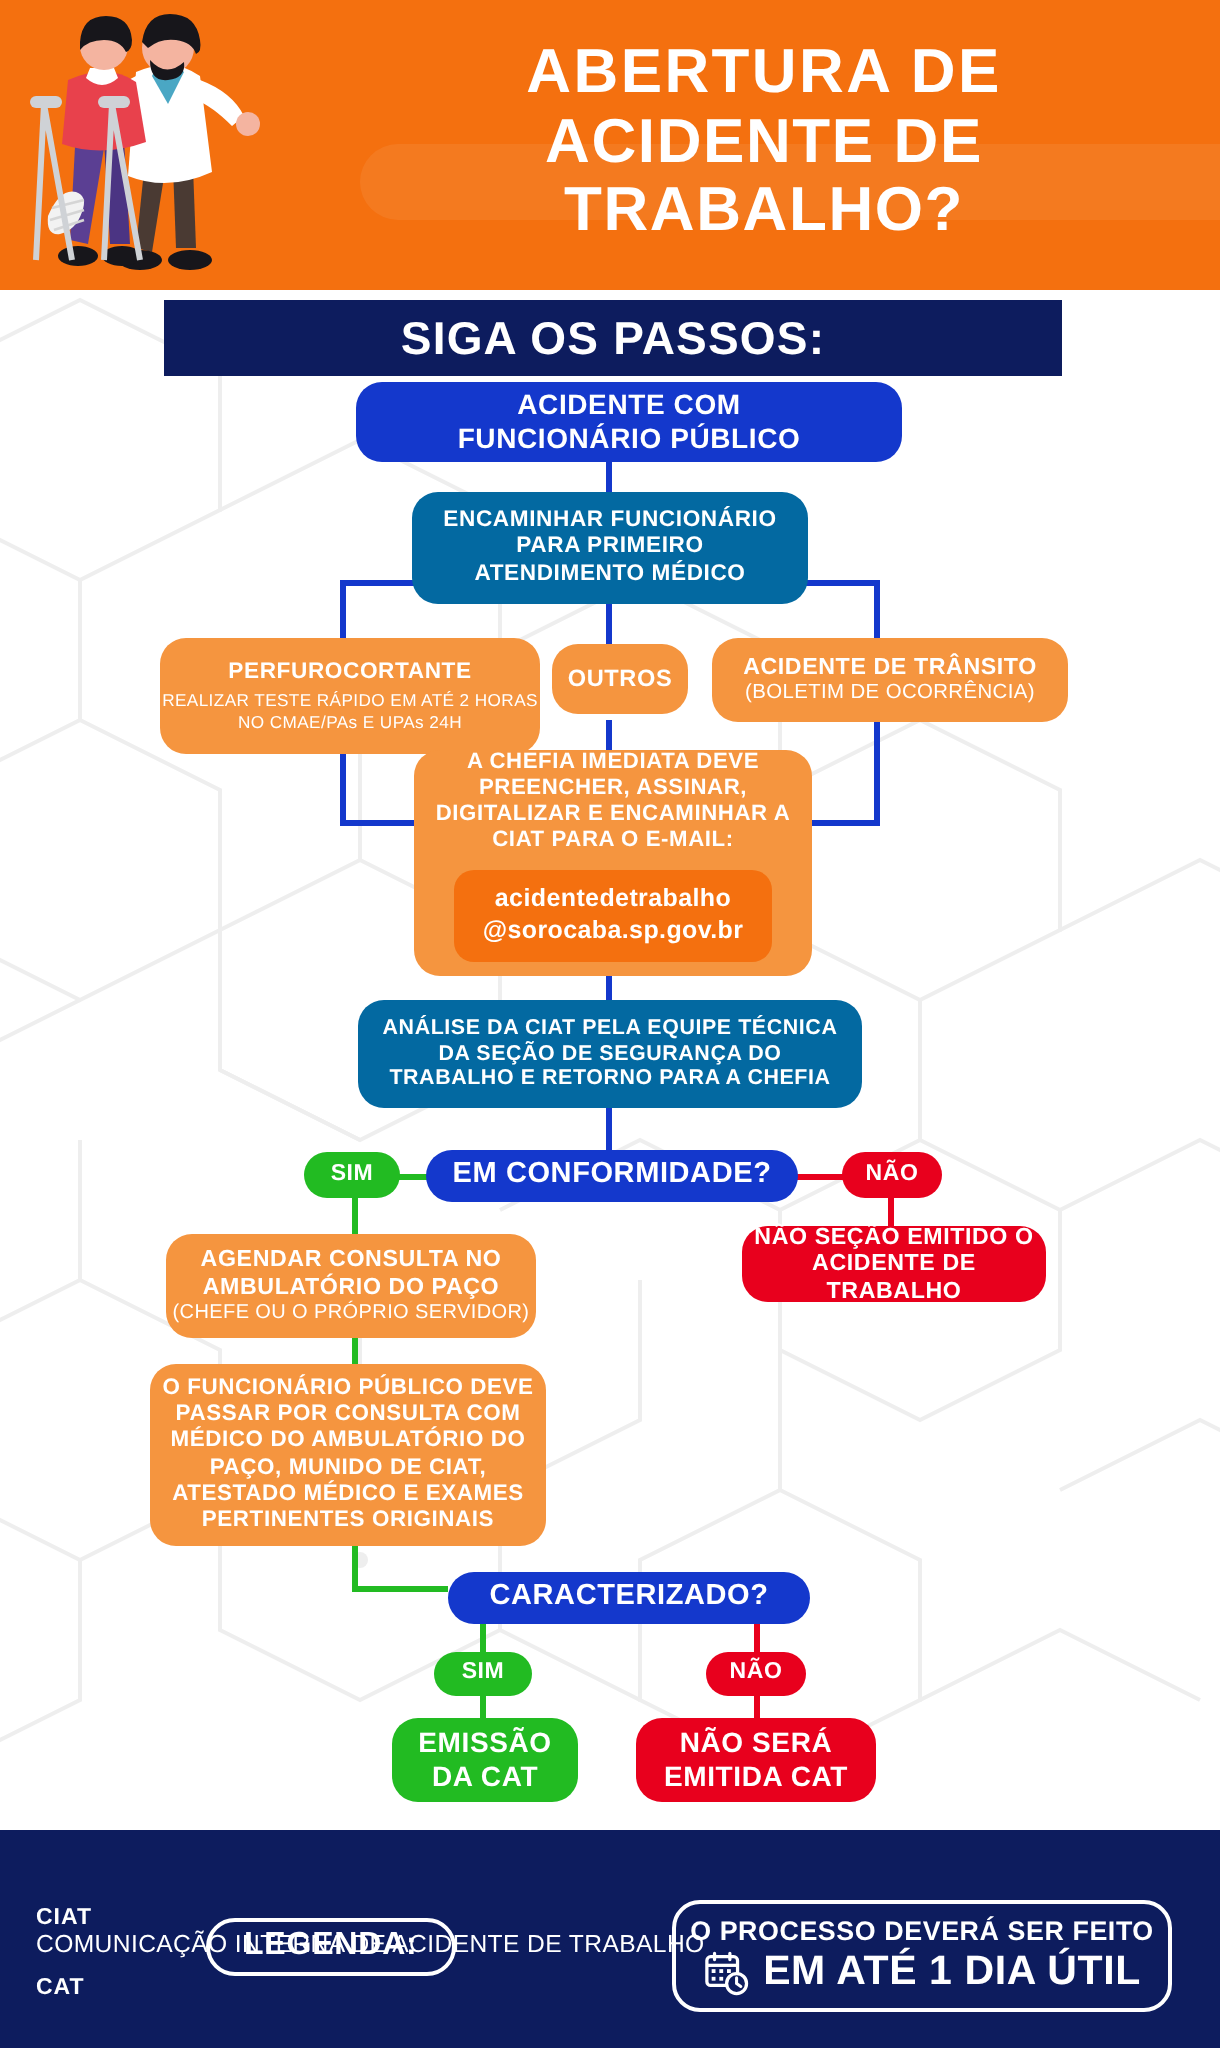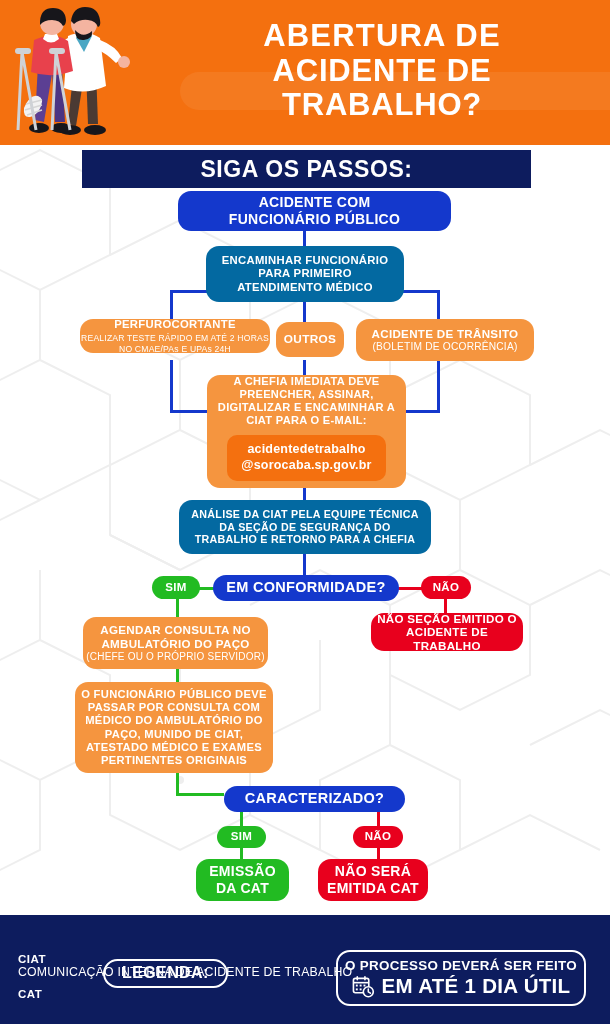--- a/index.html
+++ b/index.html
@@ -221,21 +221,21 @@
     <div class="t1" style="font-size:14px;">ACIDENTE COM</div>
     <div class="t1" style="font-size:14px;">FUNCIONÁRIO PÚBLICO</div>
   </div>
 
   <div class="node orange" style="left:206px; top:246px; width:198px; height:56px;">
     <div class="t1" style="font-size:11.3px;">ENCAMINHAR FUNCIONÁRIO</div>
     <div class="t1" style="font-size:11.3px;">PARA PRIMEIRO</div>
     <div class="t1" style="font-size:11.3px;">ATENDIMENTO MÉDICO</div>
   </div>
 
-  <div class="node lorange" style="left:80px; top:319px; width:190px; height:34px;">
+  <div class="node lorange" style="left:80px; top:319px; width:190px; height:58px;">
     <div class="t1" style="font-size:11.3px;">PERFUROCORTANTE</div>
     <div class="t2" style="font-size:8.6px; margin-top:2px;">REALIZAR TESTE RÁPIDO EM ATÉ 2 HORAS</div>
     <div class="t2" style="font-size:8.6px;">NO CMAE/PAs E UPAs 24H</div>
   </div>
 
   <div class="node lorange" style="left:276px; top:322px; width:68px; height:35px;">
     <div class="t1" style="font-size:11.8px;">OUTROS</div>
   </div>
 
   <div class="node lorange" style="left:356px; top:319px; width:178px; height:42px;">
@@ -302,21 +302,21 @@
 
   <div class="node red pill" style="left:353px; top:826px; width:50px; height:22px;">
     <div class="t1" style="font-size:11.5px;">NÃO</div>
   </div>
 
   <div class="node green" style="left:196px; top:859px; width:93px; height:42px;">
     <div class="t1" style="font-size:14px;">EMISSÃO</div>
     <div class="t1" style="font-size:14px;">DA CAT</div>
   </div>
 
-  <div class="node red" style="left:318px; top:859px; width:110px; height:42px;text-align:center;">
+  <div class="node red" style="left:318px; top:859px; width:120px; height:42px;text-align:center;">
     <div class="t1" style="font-size:14px;">NÃO SERÁ</div>
     <div class="t1" style="font-size:14px;">EMITIDA CAT</div>
   </div>
 
   <div class="footer"></div>
 
   <div class="legend-badge">
     <span>LEGENDA:</span>
   </div>
 

